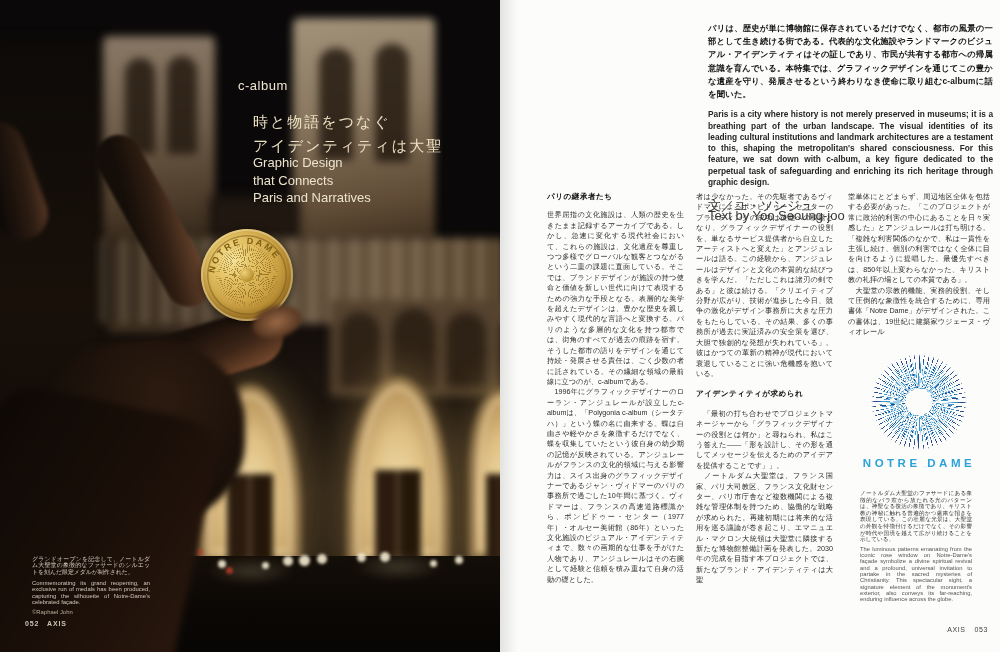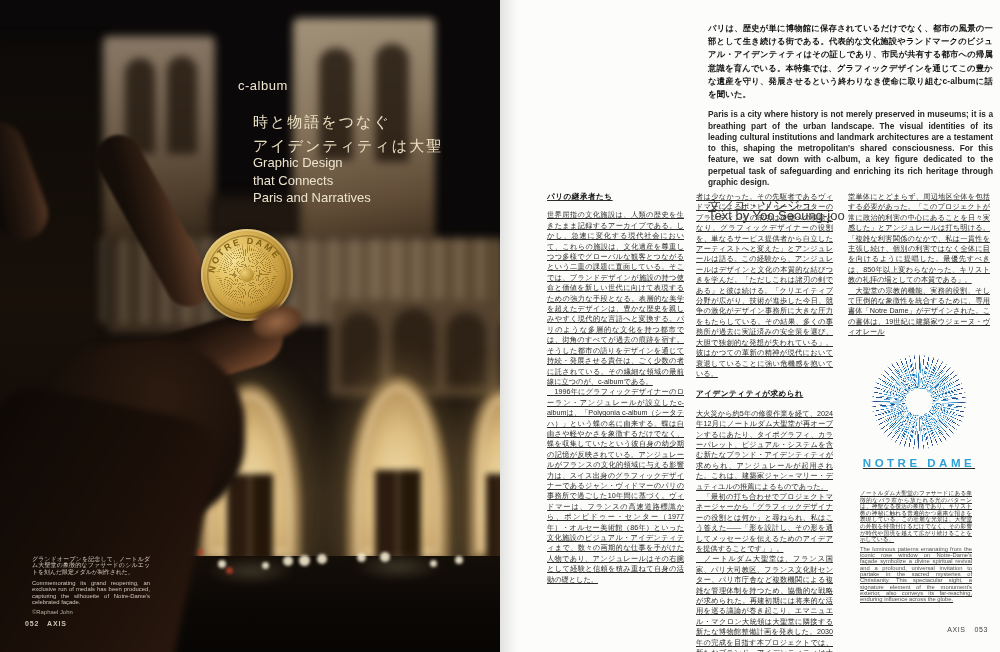--- a/index.html
+++ b/index.html
@@ -86,21 +86,21 @@
   
   .right-page { position:absolute; left:500px; top:0; width:500px; height:652px; background:#fcfcfb; }
   .gutter-shadow { position:absolute; left:0; top:0; width:18px; height:652px;
     background:linear-gradient(90deg, rgba(0,0,0,.10), rgba(0,0,0,0)); pointer-events:none; }
   .intro { position:absolute; left:208px; top:22px; width:285px; }
   .intro-ja { font-size:8.3px; line-height:13.2px; font-weight:600; letter-spacing:.2px; color:#141414; text-align:justify; }
   .intro-en { margin-top:8px; font-size:8.3px; line-height:11.3px; font-weight:600; color:#262626; text-align:justify; }
   .byline { margin-top:13px; font-size:13px; line-height:10px; color:#3a3a3a; }
 
   .bcol { position:absolute; top:192px; width:137px; font-size:7.2px; line-height:10.4px;
-    color:#2c2c2c; text-align:justify;text-decoration:underline; }
+    color:#2c2c2c; text-align:justify; }
   .c1 { left:47px; } .c2 { left:196px; } .c3 { left:348px; width:142px; }
   .col-head { font-size:7.6px; font-weight:bold; color:#111; letter-spacing:.5px; margin-bottom:8px; }
   .c2 .col-head { margin:10px 0 9px; }
 
   .logo-block { margin-top:16px; }
   .starburst { position:relative; width:96px; height:96px; margin:0 auto; }
   .starburst > span { position:absolute; inset:0; border-radius:50%; display:block; }
   .sb-l1 { background:repeating-conic-gradient(from 0deg, #27498e 0 .9deg, transparent .9deg 6deg);
     -webkit-mask:radial-gradient(circle, transparent 13px, #000 14px 45px, transparent 48px);
             mask:radial-gradient(circle, transparent 13px, #000 14px 45px, transparent 48px); }
@@ -224,21 +224,20 @@
 
     <div class="bcol c1">
       <h4 class="col-head">パリの継承者たち</h4>
       <p>世界屈指の文化施設は、人類の歴史を生きたまま記録するアーカイブである。しかし、急速に変化する現代社会において、これらの施設は、文化遺産を尊重しつつ多様でグローバルな観客とつながるという二重の課題に直面している。そこでは、ブランドデザインが施設の持つ使命と価値を新しい世代に向けて表現するための強力な手段となる。表層的な美学を超えたデザインは、豊かな歴史を親しみやすく現代的な言語へと変換する。パリのような多層的な文化を持つ都市では、街角のすべてが過去の痕跡を宿す。そうした都市の語りをデザインを通じて持続・発展させる責任は、ごく少数の者に託されている。その繊細な領域の最前線に立つのが、c-albumである。</p>
       <p>　1996年にグラフィックデザイナーのローラン・アンジュレールが設立したc-albumは、「Polygonia c-album（シータテハ）」という蝶の名に由来する。蝶は自由さや軽やかさを象徴するだけでなく、蝶を収集していたという彼自身の幼少期の記憶が反映されている。アンジュレールがフランスの文化的領域に与える影響力は、スイス出身のグラフィックデザイナーであるジャン・ヴィドマーのパリの事務所で過ごした10年間に基づく。ヴィドマーは、フランスの高速道路標識から、ポンピドゥー・センター（1977年）・オルセー美術館（86年）といった文化施設のビジュアル・アイデンティティまで、数々の画期的な仕事を手がけた人物であり、アンジュレールはその右腕として経験と信頼を積み重ねて自身の活動の礎とした。</p>
     </div>
 
     <div class="bcol c2">
       <p>者は少なかった。その先駆者であるヴィドマーによるポンピドゥー・センターのブランディングの成功は後継への模範となり、グラフィックデザイナーの役割を、単なるサービス提供者から自立したアーティストへと変えた」とアンジュレールは語る。この経験から、アンジュレールはデザインと文化の本質的な結びつきを学んだ。「ただしこれは諸刃の剣である」と彼は続ける。「クリエイティブ分野が広がり、技術が進歩した今日、競争の激化がデザイン事務所に大きな圧力をもたらしている。その結果、多くの事務所が過去に実証済みの安全策を選び、大胆で独創的な発想が失われている」。彼はかつての革新の精神が現代において衰退していることに強い危機感を抱いている。</p>
       <h4 class="col-head">アイデンティティが求められ</h4>
-      <p>大火災から約5年の修復作業を経て、2024年12月にノートルダム大聖堂が再オープンするにあたり、タイポグラフィ、カラーパレット、ビジュアル・システムを含む新たなブランド・アイデンティティが求められ、アンジュレールが起用された。これは、建築家ジャン＝マリー・デュティユルの推薦によるものであった。</p>
       <p>　「最初の打ち合わせでプロジェクトマネージャーから「グラフィックデザイナーの役割とは何か」と尋ねられ、私はこう答えた——「形を設計し、その形を通してメッセージを伝えるためのアイデアを提供することです」」。</p>
       <p>　ノートルダム大聖堂は、フランス国家、パリ大司教区、フランス文化財センター、パリ市庁舎など複数機関による複雑な管理体制を持つため、協働的な戦略が求められた。再建初期には将来的な活用を巡る議論が巻き起こり、エマニュエル・マクロン大統領は大聖堂に隣接する新たな博物館整備計画を発表した。2030年の完成を目指す本プロジェクトでは、新たなブランド・アイデンティティは大聖</p>
     </div>
 
     <div class="bcol c3">
       <p>堂単体にとどまらず、周辺地区全体を包括する必要があった。「このプロジェクトが常に政治的利害の中心にあることを日々実感した」とアンジュレールは打ち明ける。「複雑な利害関係のなかで、私は一貫性を主張し続け、個別の利害ではなく全体に目を向けるように提唱した。最優先すべきは、850年以上変わらなかった、キリスト教の礼拝の場としての本質である」。</p>
       <p>　大聖堂の宗教的機能、実務的役割、そして圧倒的な象徴性を統合するために、専用書体「Notre Dame」がデザインされた。この書体は、19世紀に建築家ウジェーヌ・ヴィオレール</p>
 
       <div class="logo-block">
         <div class="starburst">

